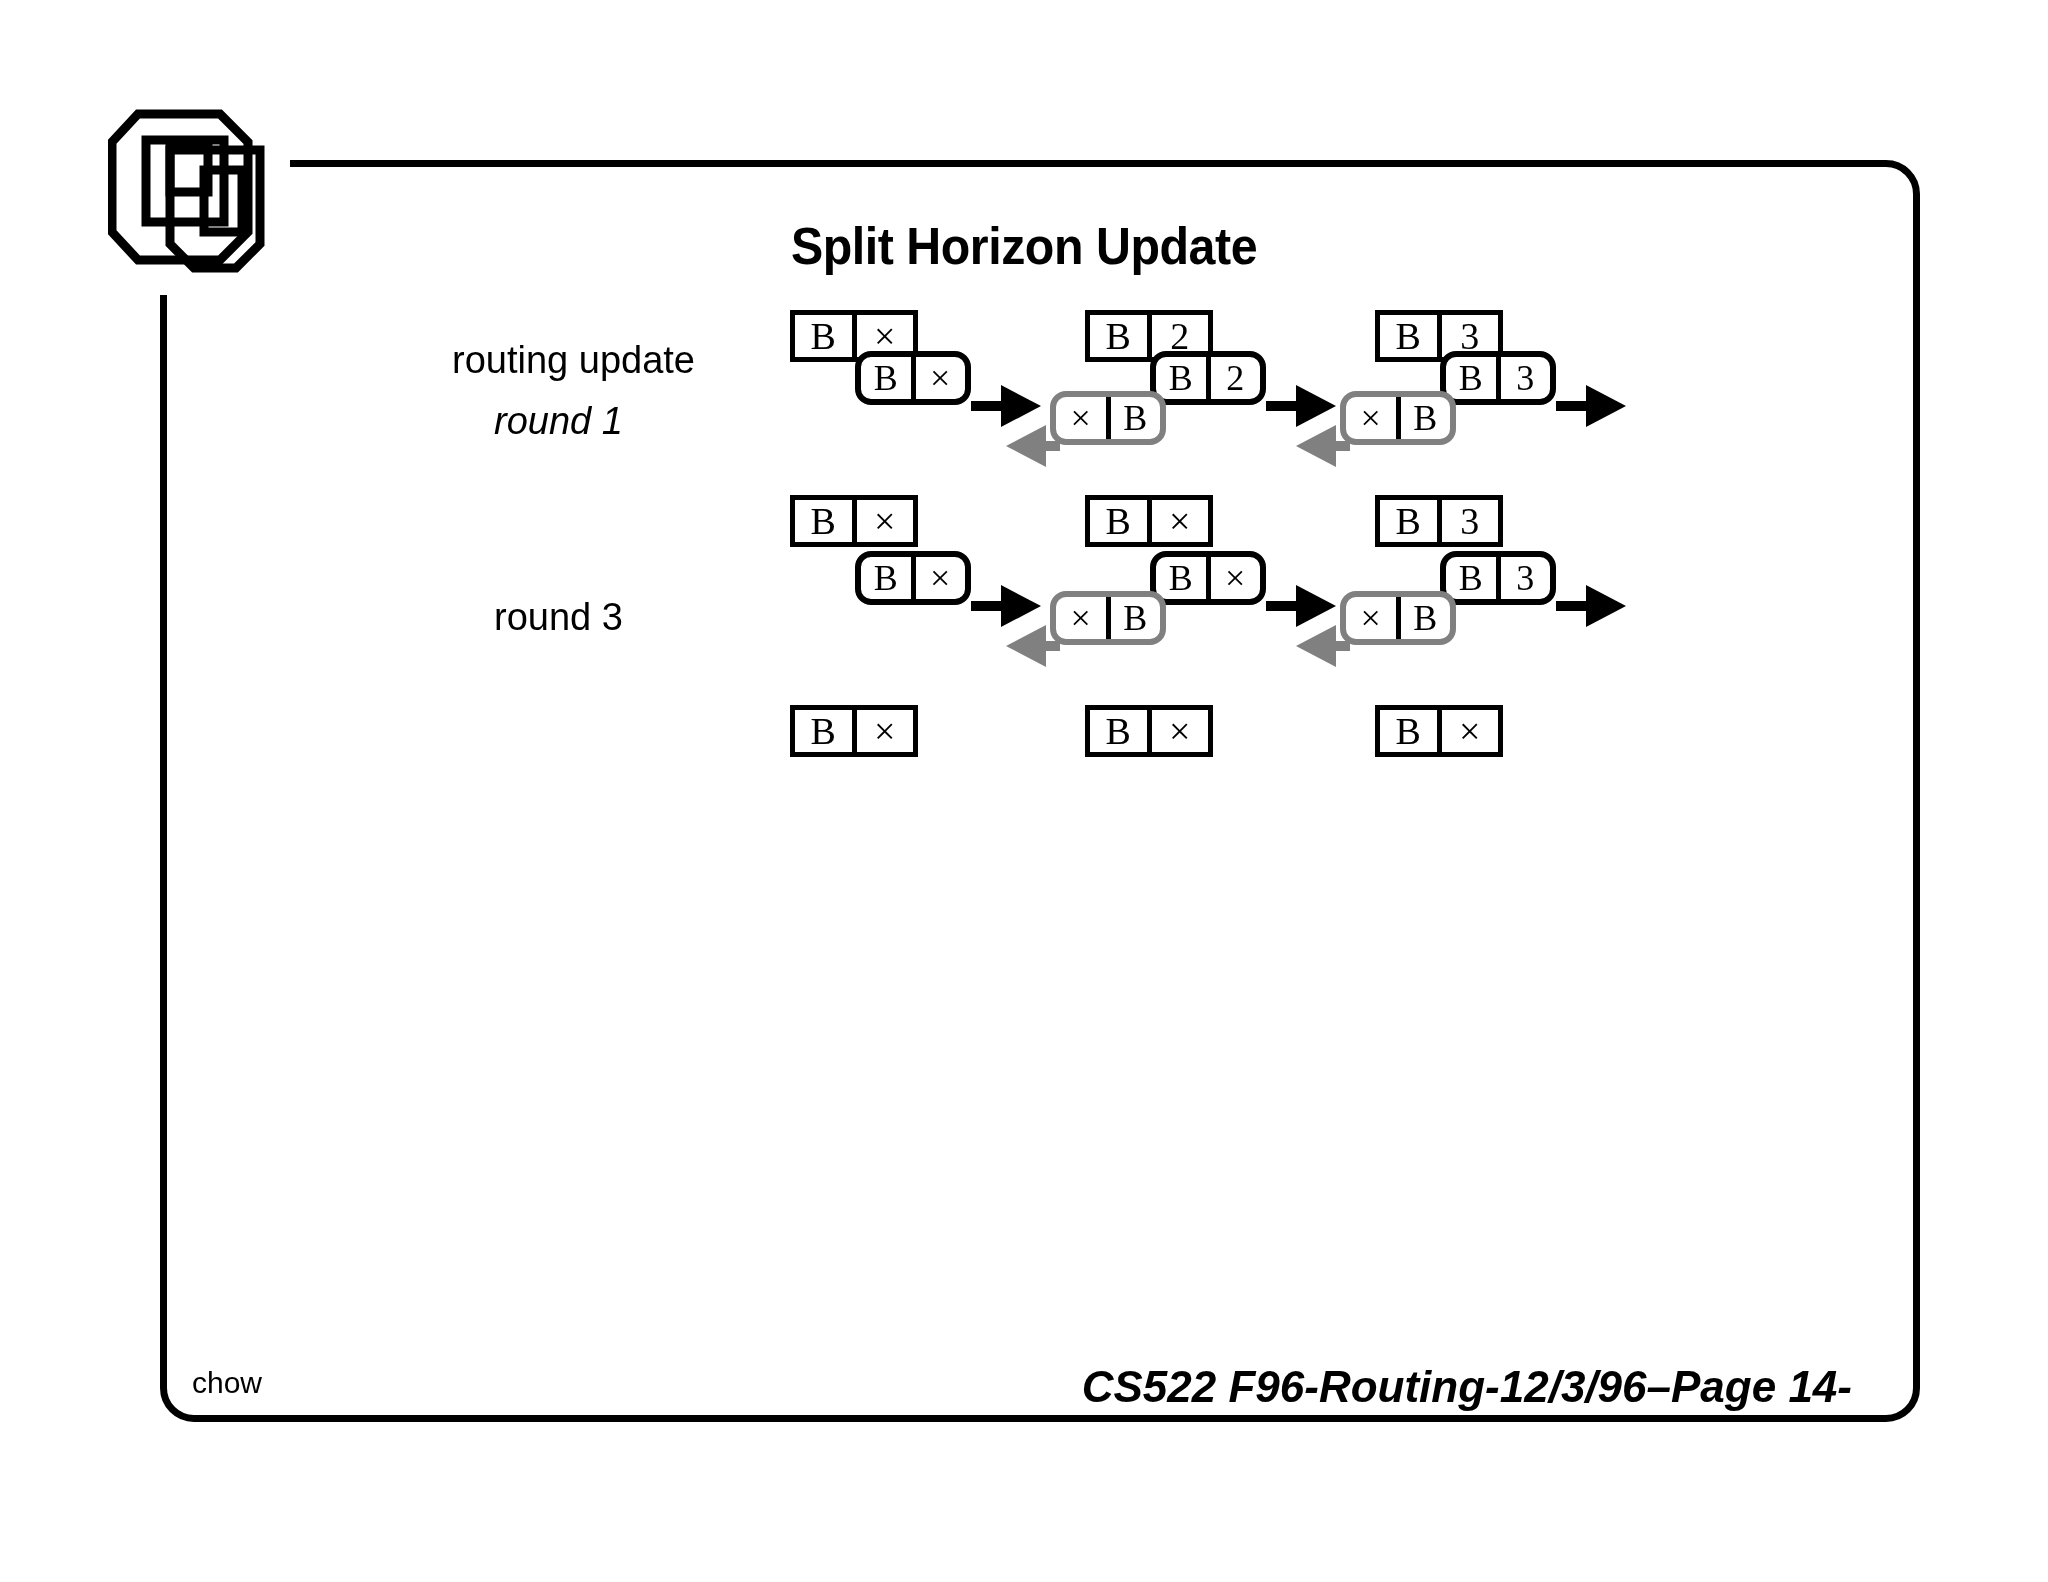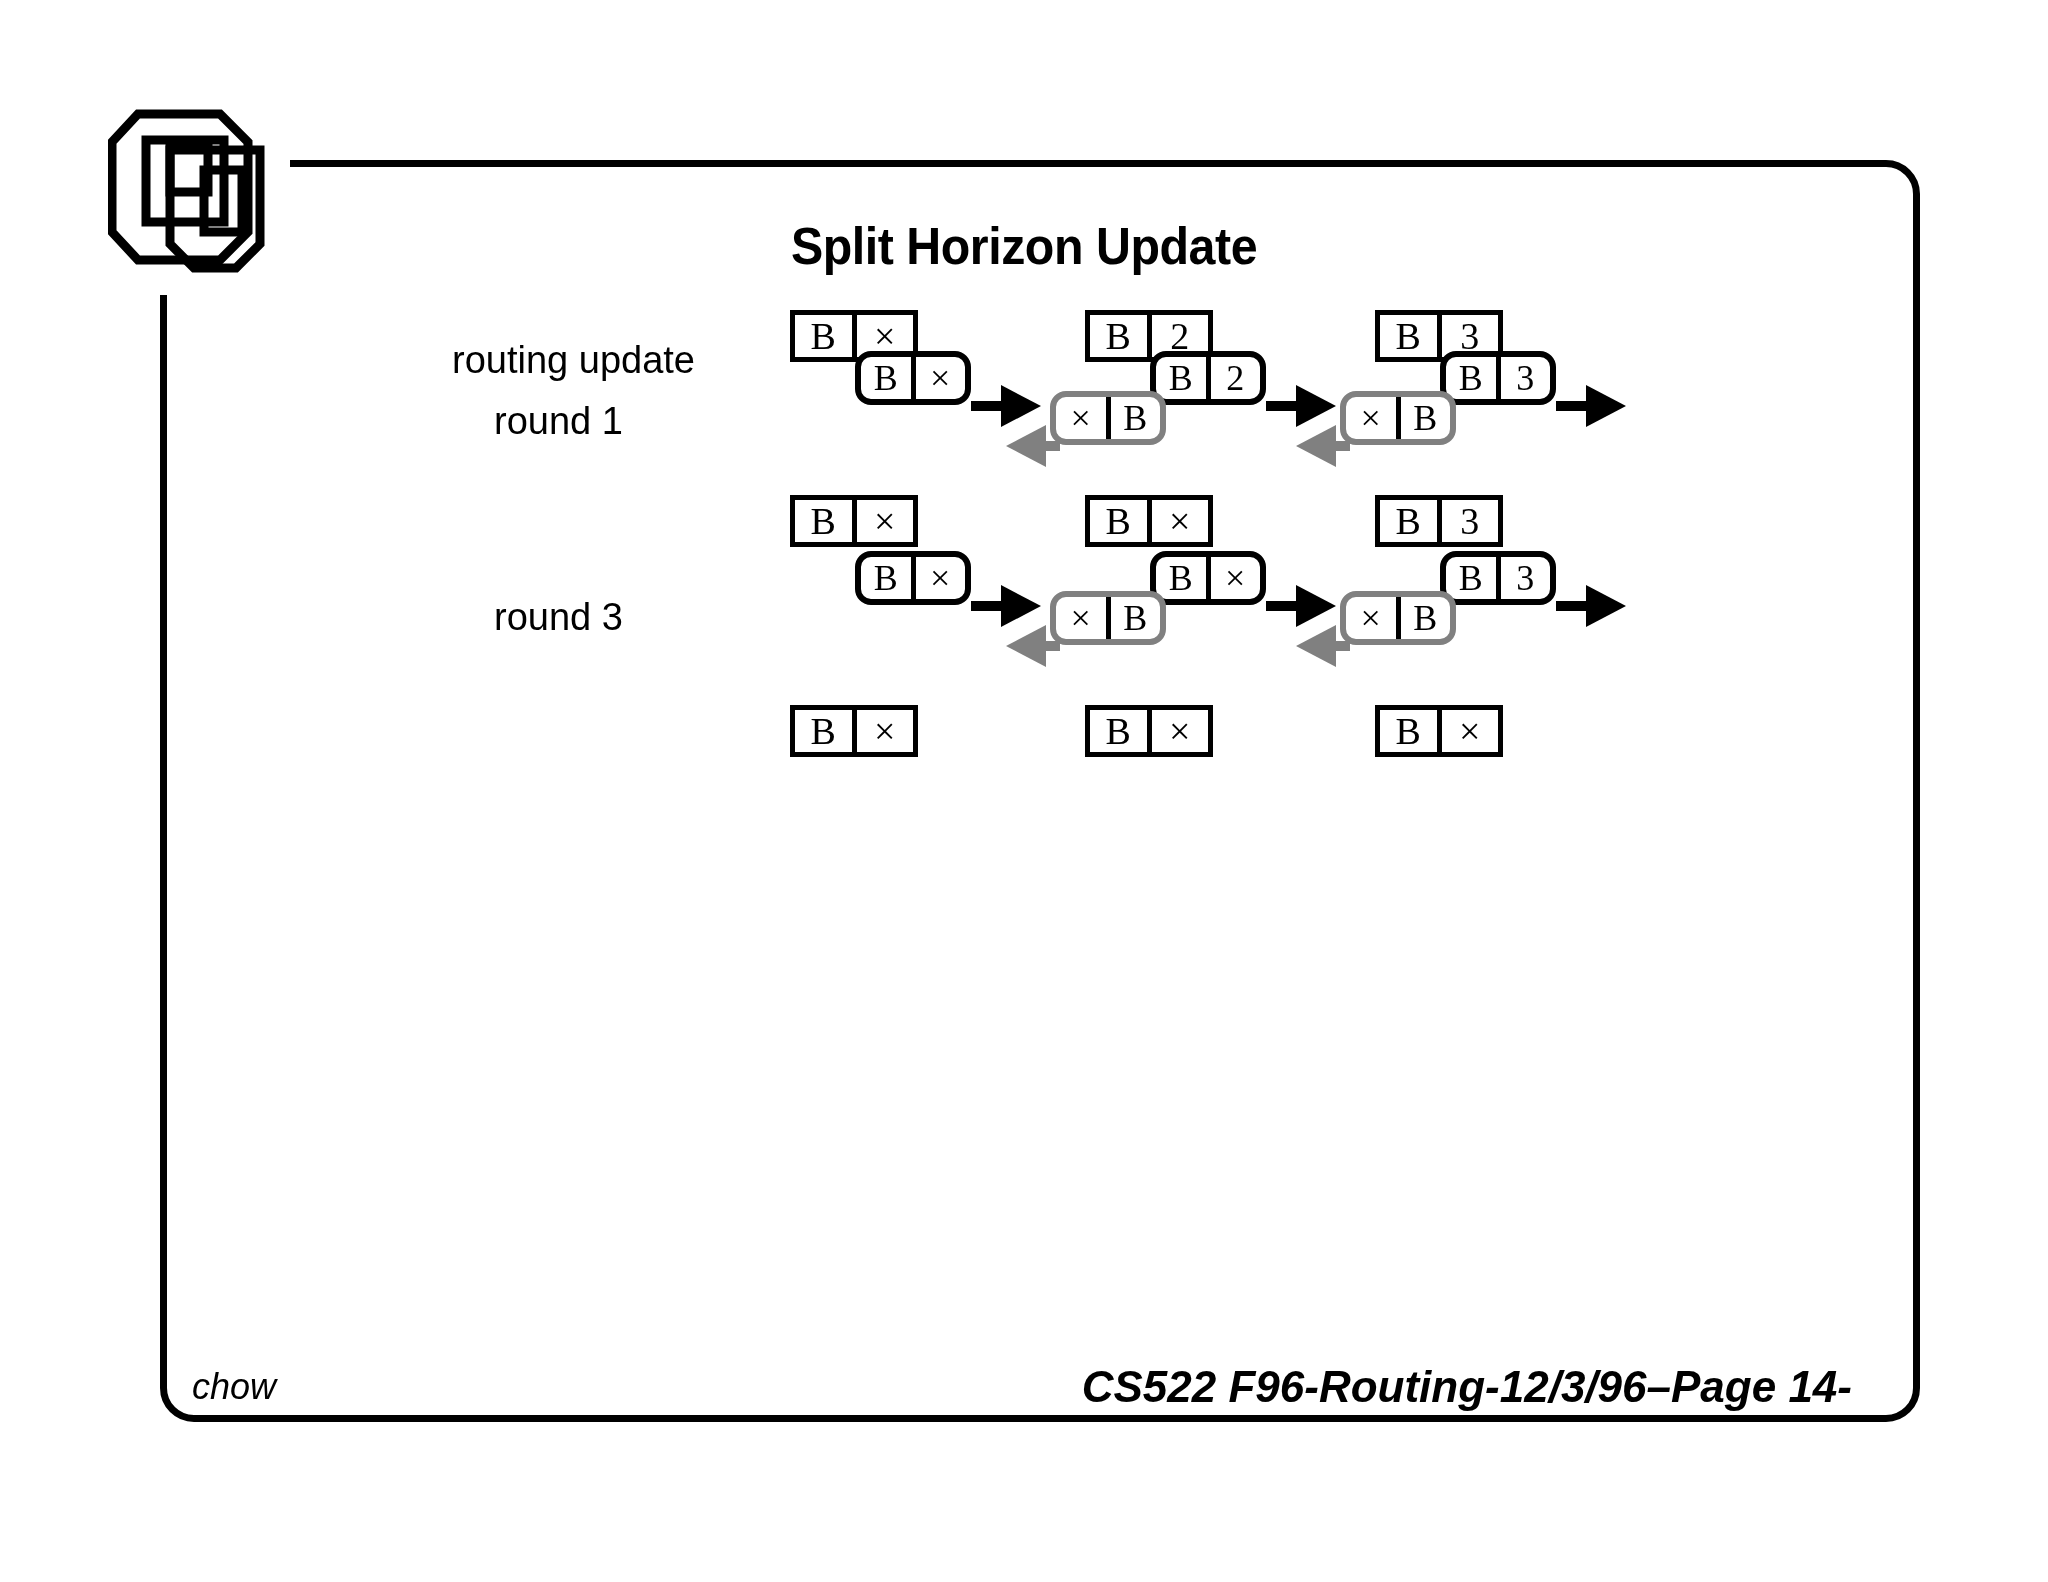--- a/index.html
+++ b/index.html
@@ -51,22 +51,22 @@
   
   .arrow{position:absolute;height:10px;background:#000;}
   .arrow.gray{background:#808080;}
   .arrow-head{position:absolute;width:0;height:0;
               border-top:21px solid transparent;border-bottom:21px solid transparent;}
   .arrow-head.right{border-left:40px solid #000;}
   .arrow-head.left{border-right:40px solid #000;}
   .arrow-head.left.gray{border-right-color:#808080;}
 
   
-  #footer-author{position:absolute;left:192px;top:1366px;font-size:36px;
-                 font-style:italic;color:#000;}
+  #footer-author{position:absolute;left:192px;top:1366px;font-size:30px;
+                 color:#000;}
   #footer-ref{position:absolute;right:196px;top:1362px;font-size:44px;
               font-style:italic;font-weight:bold;color:#000;white-space:nowrap;}
 </style>
 </head>
 <body>
 
 <div id="slide-frame"></div>
 <div id="frame-notch"></div>
 <div id="frame-notch2"></div>
 
@@ -84,21 +84,21 @@
       <path d="M96 78 L134 78 L134 140 L96 140 Z"></path>
     </g>
   </svg>
 </div>
 
 <div id="page-title">Split Horizon Update</div>
 
 <div id="diagram">
 
   <div class="row-label" style="left:452px;top:339px;">routing update</div>
-  <div class="row-label" style="left:494px;top:400px;">round 1</div>
+  <div class="row-label" style="left:494px;top:400px;font-style:italic;">round 1</div>
   <div class="row-label" style="left:494px;top:596px;">round 3</div>
 
   <div class="tbl-box" style="left:790px;top:310px;">
     <div class="cell">B</div>
     <div class="cell right">×</div>
   </div>
   <div class="tbl-box" style="left:1085px;top:310px;">
     <div class="cell">B</div>
     <div class="cell right">2</div>
   </div>

